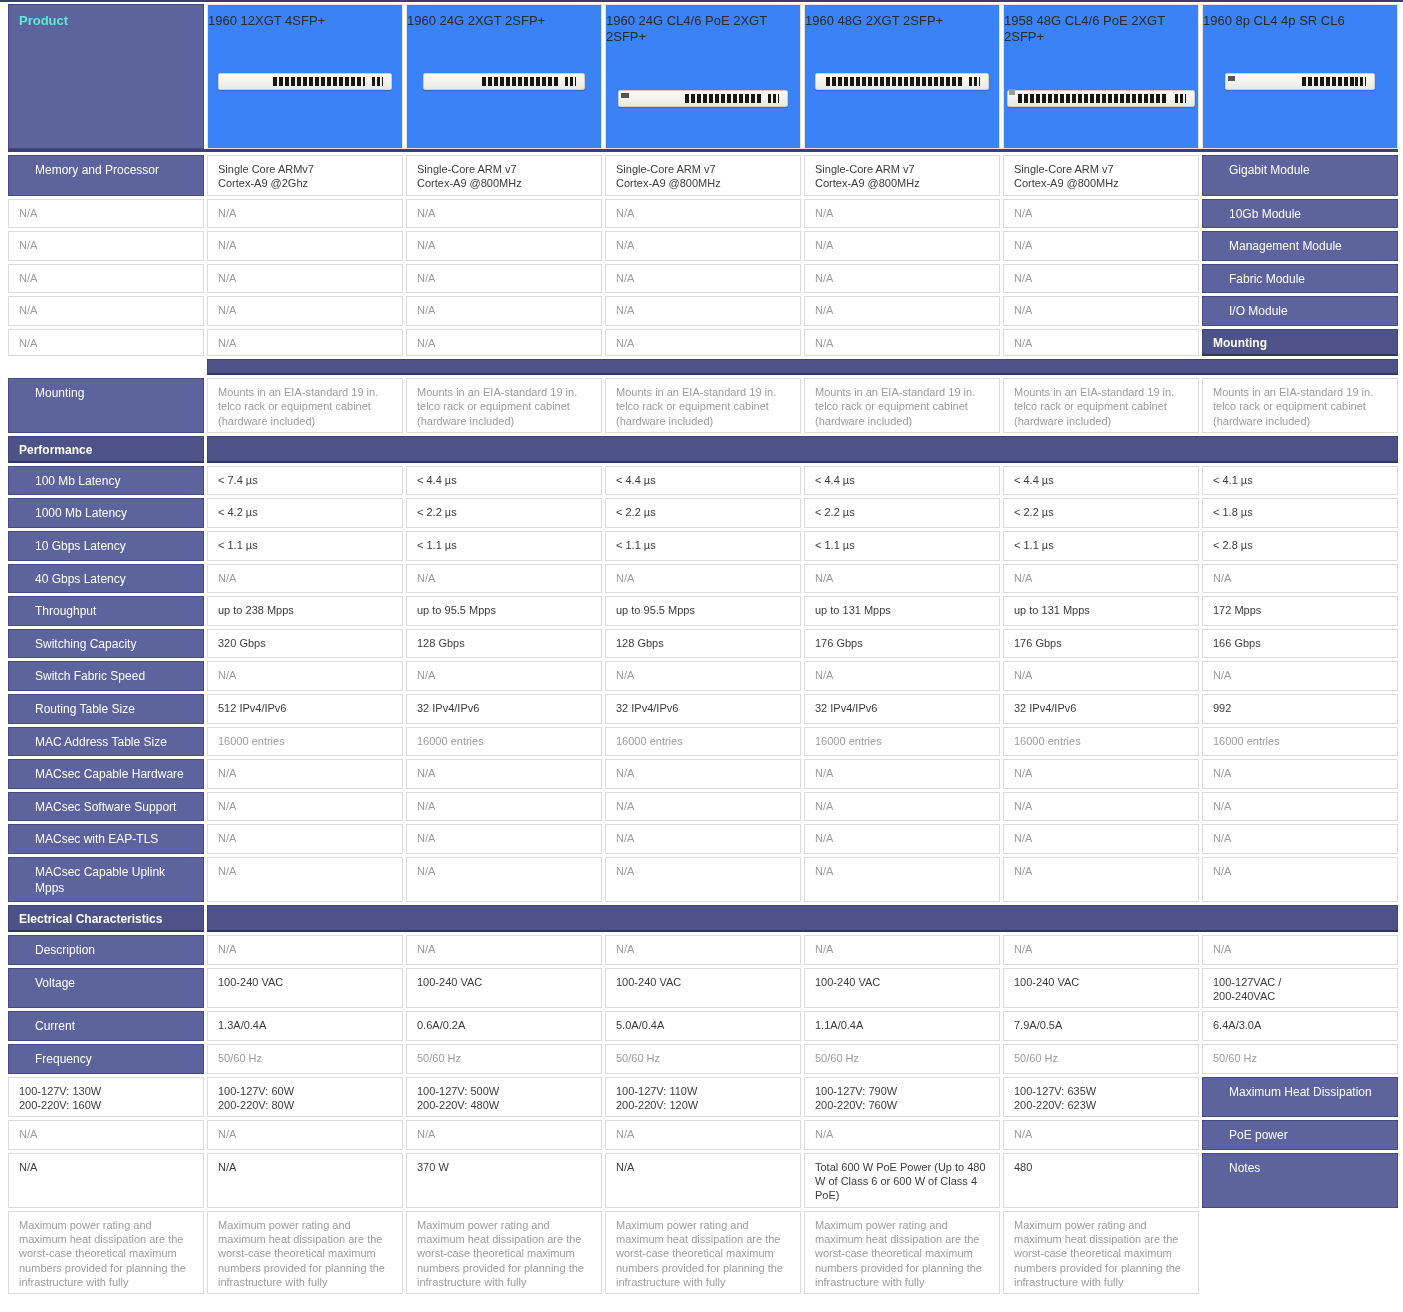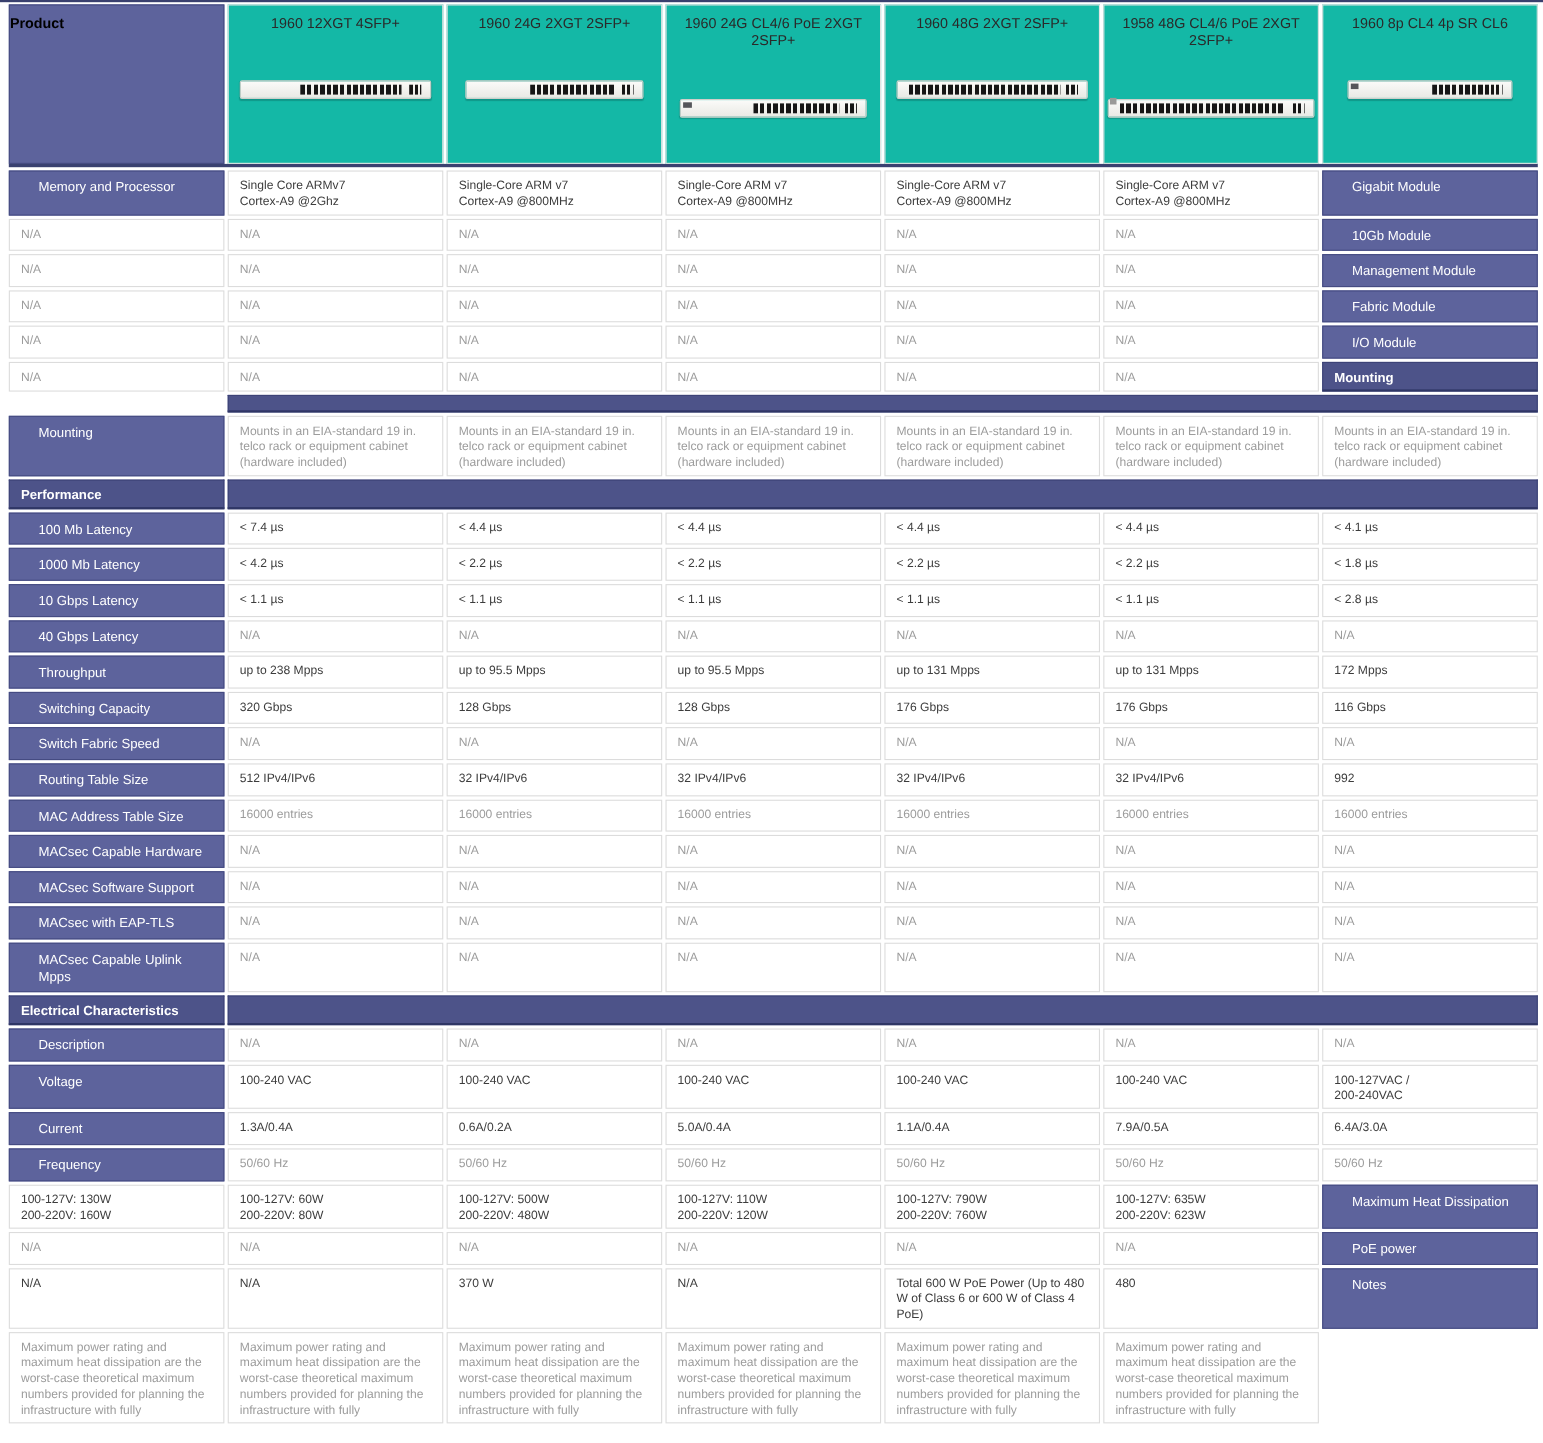--- a/index.html
+++ b/index.html
@@ -18,29 +18,29 @@
     column-gap:3px;
     row-gap:3px;
     align-items:stretch;
   }
   .cell { box-sizing:border-box; }
 
   
   .hdr-label {
     background:#5d639c;
     border:1px solid #454b82;
-    color:#000000; font-weight:bold; font-size:13px;
-    padding:8px 0;
+    color:#5eead4; font-weight:bold; font-size:13px;
+    padding:8px 10px;
     min-height:145px;
   }
   .product-hdr {
-    background:#14b8a6;
+    background:#3b82f6;
     border:1px solid #e3e3e3;
     min-height:145px;
-    text-align:center;
+    text-align:left;
     position:relative;
   }
   .product-name {
     font-size:13px; color:#2a2a2a; padding-top:8px; line-height:1.25;
   }
   
   .switch {
     position:relative; height:15px; margin:44px auto 0;
     background:linear-gradient(#fbfbf9,#e9e9e4);
     border:1px solid #cfcfc9; border-radius:2px;
@@ -239,21 +239,21 @@
       <div class="cell value">up to 95.5 Mpps</div>
       <div class="cell value">up to 131 Mpps</div>
       <div class="cell value">up to 131 Mpps</div>
       <div class="cell value">172 Mpps</div>
       <div class="cell row-label">Switching Capacity</div>
       <div class="cell value">320 Gbps</div>
       <div class="cell value">128 Gbps</div>
       <div class="cell value">128 Gbps</div>
       <div class="cell value">176 Gbps</div>
       <div class="cell value">176 Gbps</div>
-      <div class="cell value">116 Gbps</div>
+      <div class="cell value">166 Gbps</div>
       <div class="cell row-label">Switch Fabric Speed</div>
       <div class="cell value muted">N/A</div>
       <div class="cell value muted">N/A</div>
       <div class="cell value muted">N/A</div>
       <div class="cell value muted">N/A</div>
       <div class="cell value muted">N/A</div>
       <div class="cell value muted">N/A</div>
       <div class="cell row-label">Routing Table Size</div>
       <div class="cell value">512 IPv4/IPv6</div>
       <div class="cell value">32 IPv4/IPv6</div>

